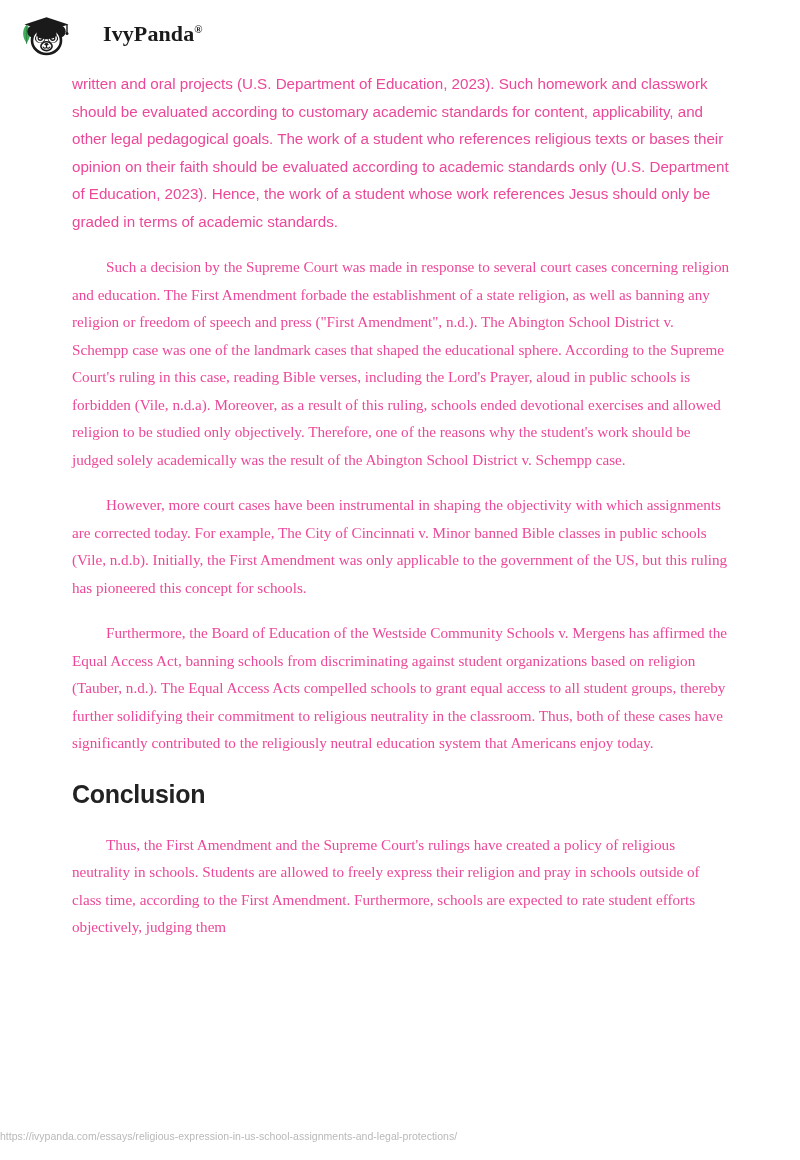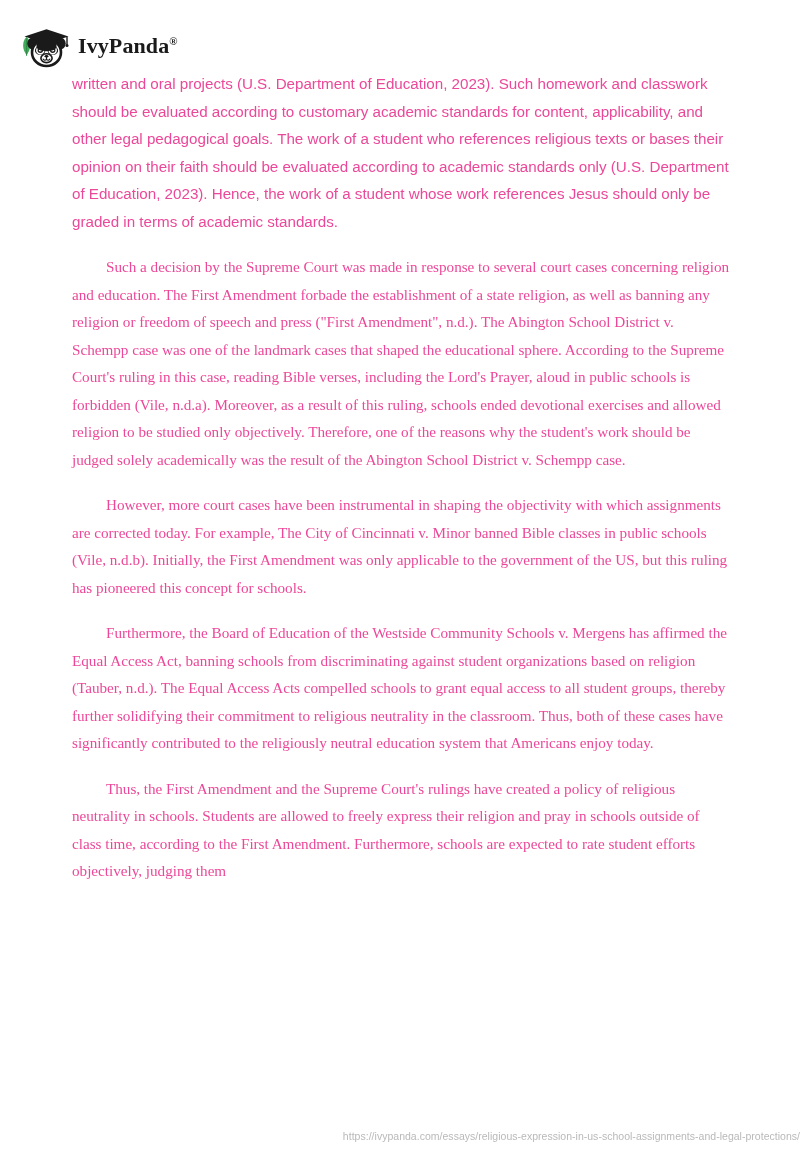--- a/index.html
+++ b/index.html
@@ -30,24 +30,25 @@
     left: 0;
     width: 800px;
     height: 58px;
     display: flex;
     align-items: center;
   }
 
   .brand {
     position: absolute;
     left: 18px;
-    top: 23px;
+    top: 11px;
     display: flex;
     align-items: center;
     height: 46px;
+    gap: 25px;
   }
 
   .brand-mark {
     width: 56px;
     height: 46px;
     display: block;
     flex: 0 0 auto;
   }
 
   .brand-name {
@@ -114,21 +115,21 @@
   h2.section-heading.tight-top {
     margin-top: 22px;
   }
 
   
   .page-footer {
     position: absolute;
     left: 0;
     bottom: 16px;
     width: 800px;
-    text-align: right;
+    text-align: left;
   }
 
   .footer-url {
     font-size: 10.5px;
     color: #b9b9b9;
     font-family: "Liberation Sans", sans-serif;
     letter-spacing: 0.02px;
     white-space: nowrap;
   }
 </style>
@@ -176,20 +177,21 @@
 
   <div class="content">
 
     <p class="body-text">written and oral projects (U.S. Department of Education, 2023). Such homework and classwork should be evaluated according to customary academic standards for content, applicability, and other legal pedagogical goals. The work of a student who references religious texts or bases their opinion on their faith should be evaluated according to academic standards only (U.S. Department of Education, 2023). Hence, the work of a student whose work references Jesus should only be graded in terms of academic standards.</p>
 
 
     <p class="body-text indent">Such a decision by the Supreme Court was made in response to several court cases concerning religion and education. The First Amendment forbade the establishment of a state religion, as well as banning any religion or freedom of speech and press ("First Amendment", n.d.). The Abington School District v. Schempp case was one of the landmark cases that shaped the educational sphere. According to the Supreme Court's ruling in this case, reading Bible verses, including the Lord's Prayer, aloud in public schools is forbidden (Vile, n.d.a). Moreover, as a result of this ruling, schools ended devotional exercises and allowed religion to be studied only objectively. Therefore, one of the reasons why the student's work should be judged solely academically was the result of the Abington School District v. Schempp case.</p>
     <p class="body-text indent">However, more court cases have been instrumental in shaping the objectivity with which assignments are corrected today. For example, The City of Cincinnati v. Minor banned Bible classes in public schools (Vile, n.d.b). Initially, the First Amendment was only applicable to the government of the US, but this ruling has pioneered this concept for schools.</p>
     <p class="body-text indent">Furthermore, the Board of Education of the Westside Community Schools v. Mergens has affirmed the Equal Access Act, banning schools from discriminating against student organizations based on religion (Tauber, n.d.). The Equal Access Acts compelled schools to grant equal access to all student groups, thereby further solidifying their commitment to religious neutrality in the classroom. Thus, both of these cases have significantly contributed to the religiously neutral education system that Americans enjoy today.</p>
 
+    <h2 class="section-heading tight-top">Conclusion</h2>
 
     <p class="body-text indent">Thus, the First Amendment and the Supreme Court's rulings have created a policy of religious neutrality in schools. Students are allowed to freely express their religion and pray in schools outside of class time, according to the First Amendment. Furthermore, schools are expected to rate student efforts objectively, judging them</p>
   </div>
 
   <div class="page-footer">
     <span class="footer-url">https://ivypanda.com/essays/religious-expression-in-us-school-assignments-and-legal-protections/</span>
   </div>
 
 </div>
 

